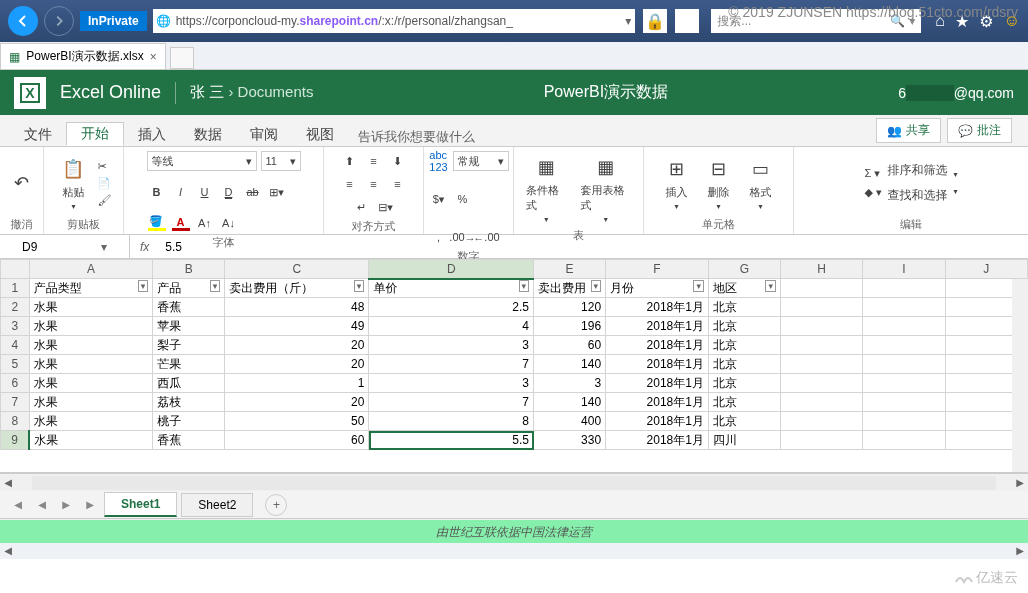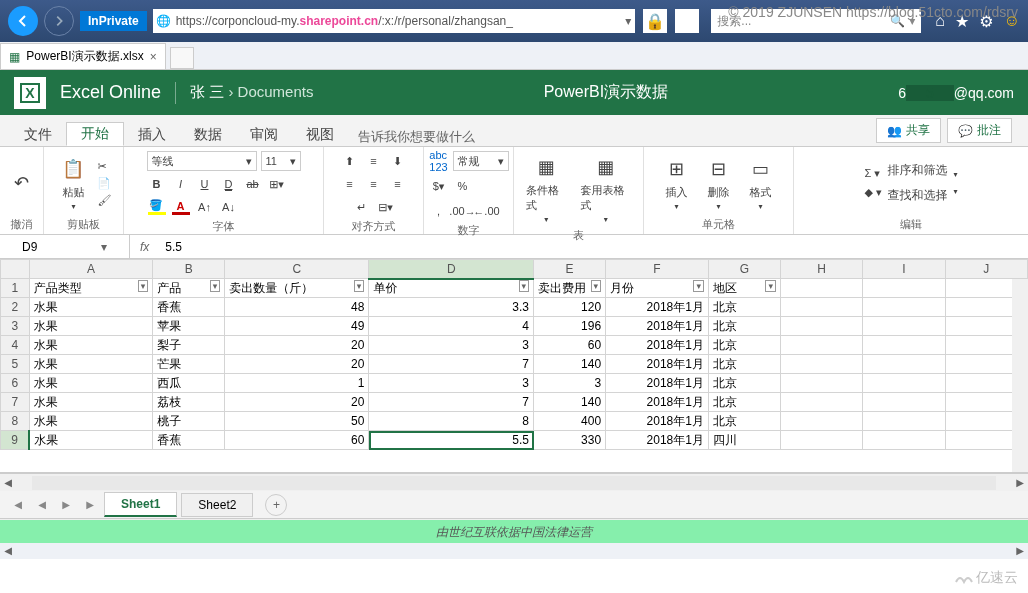--- a/index.html
+++ b/index.html
@@ -8,21 +8,21 @@
 .bottom-logo{position:absolute;bottom:6px;right:10px;color:#bbb;font-size:14px;z-index:1000;display:flex;align-items:center;}
 .bottom-logo svg{fill:#ccc;}
 
 
 .browser-bar{height:42px;background:linear-gradient(#3d5a8a,#2d4870);display:flex;align-items:center;padding:0 8px;gap:6px;color:#fff;}
 .nav-btn{width:30px;height:30px;border-radius:50%;display:flex;align-items:center;justify-content:center;background:#1a9cff;}
 .nav-btn.fwd{background:transparent;border:1px solid #6a82a8;}
 .inprivate{background:#0078d7;padding:3px 8px;font-size:12px;font-weight:bold;}
 .url-bar{flex:1;background:#fff;height:24px;display:flex;align-items:center;padding:0 4px;font-size:12px;color:#555;}
 .url-bar .icon{margin-right:4px;}
-.url-bar .bold{font-weight:bold;color:#ec4899;}
+.url-bar .bold{font-weight:bold;color:#8b5cf6;}
 .lock-box{width:24px;height:24px;background:#fff;margin-left:2px;display:flex;align-items:center;justify-content:center;}
 .refresh-box{width:24px;height:24px;background:#fff;margin-left:2px;display:flex;align-items:center;justify-content:center;}
 .search-bar{width:210px;height:24px;background:#fff;display:flex;align-items:center;padding:0 6px;font-size:12px;color:#888;margin-left:6px;}
 .search-bar .sicon{margin-left:auto;}
 .br-icons{display:flex;gap:10px;margin-left:8px;font-size:16px;}
 
 
 .tab-strip{height:28px;background:#eef1f6;border-bottom:1px solid #ccc;display:flex;align-items:flex-end;}
 .btab{display:flex;align-items:center;background:#fff;border:1px solid #ccc;border-bottom:none;height:26px;padding:0 8px;font-size:12px;gap:6px;}
 .btab .x{color:#666;}
@@ -193,21 +193,21 @@
         </div>
       <div class="smallcol">
         <span>✂</span>
         <span>📄</span>
         <span>🖌</span>
       </div>
     </div>
     <div class="glabel">剪贴板</div>
   </div>
   <div class="rgroup" style="width:200px">
-    <div class="gbody" style="flex-direction:column;align-items:flex-start;gap:3px">
+    <div class="gbody" style="flex-direction:column;align-items:flex-start;gap:11px">
       <div class="fontrow">
         <div class="fontsel" style="width:110px">
             <span>等线</span>
             <span style="margin-left:auto">▾</span>
           </div>
         <div class="fontsel" style="width:40px">
             <span>11</span>
             <span style="margin-left:auto">▾</span>
           </div>
       </div>
@@ -254,21 +254,21 @@
         <span class="iconbtn">≡</span>
       </div>
       <div class="fontrow">
         <span class="iconbtn">↵</span>
         <span class="iconbtn">⊟▾</span>
       </div>
     </div>
     <div class="glabel">对齐方式</div>
   </div>
   <div class="rgroup" style="width:90px">
-    <div class="gbody" style="flex-direction:column;gap:5px;align-items:flex-start">
+    <div class="gbody" style="flex-direction:column;gap:18px;align-items:flex-start">
       <div class="fontrow">
           <span class="iconbtn" style="color:#06c">abc<br>123</span>
       <div class="fontsel" style="width:56px">
             <span>常规</span>
             <span style="margin-left:auto">▾</span>
           </div>
         </div>
       <div class="fontrow">
         <span class="iconbtn">$▾</span>
         <span class="iconbtn">%</span>
@@ -357,37 +357,37 @@
     <th class="colhdr" style="width:100px">F</th>
     <th class="colhdr" style="width:70px">G</th>
     <th class="colhdr" style="width:80px">H</th>
     <th class="colhdr" style="width:80px">I</th>
     <th class="colhdr" style="width:80px">J</th>
   </tr>
   <tr>
     <td class="rowhdr">1</td>
     <td><span>产品类型</span><span class="filter">▾</span></td>
     <td><span>产品</span><span class="filter">▾</span></td>
-    <td><span>卖出数量（斤）</span><span class="filter">▾</span></td>
+    <td><span>卖出费用（斤）</span><span class="filter">▾</span></td>
     <td><span>单价</span><span class="filter">▾</span></td>
     <td><span>卖出费用</span><span class="filter">▾</span></td>
     <td><span>月份</span><span class="filter">▾</span></td>
     <td><span>地区</span><span class="filter">▾</span></td>
     <td></td>
           <td></td>
           <td></td>
   </tr>
   </tbody>
       <tbody id="data-rows">
         <tr>
           <td class="rowhdr">2</td>
           <td>水果</td>
           <td>香蕉</td>
           <td class="num">48</td>
-          <td class="num">3.3</td>
+          <td class="num">2.5</td>
           <td class="num">120</td>
           <td class="num">2018年1月</td>
           <td>北京</td>
           <td></td>
           <td></td>
           <td></td>
         </tr>
         <tr>
           <td class="rowhdr">3</td>
           <td>水果</td>

